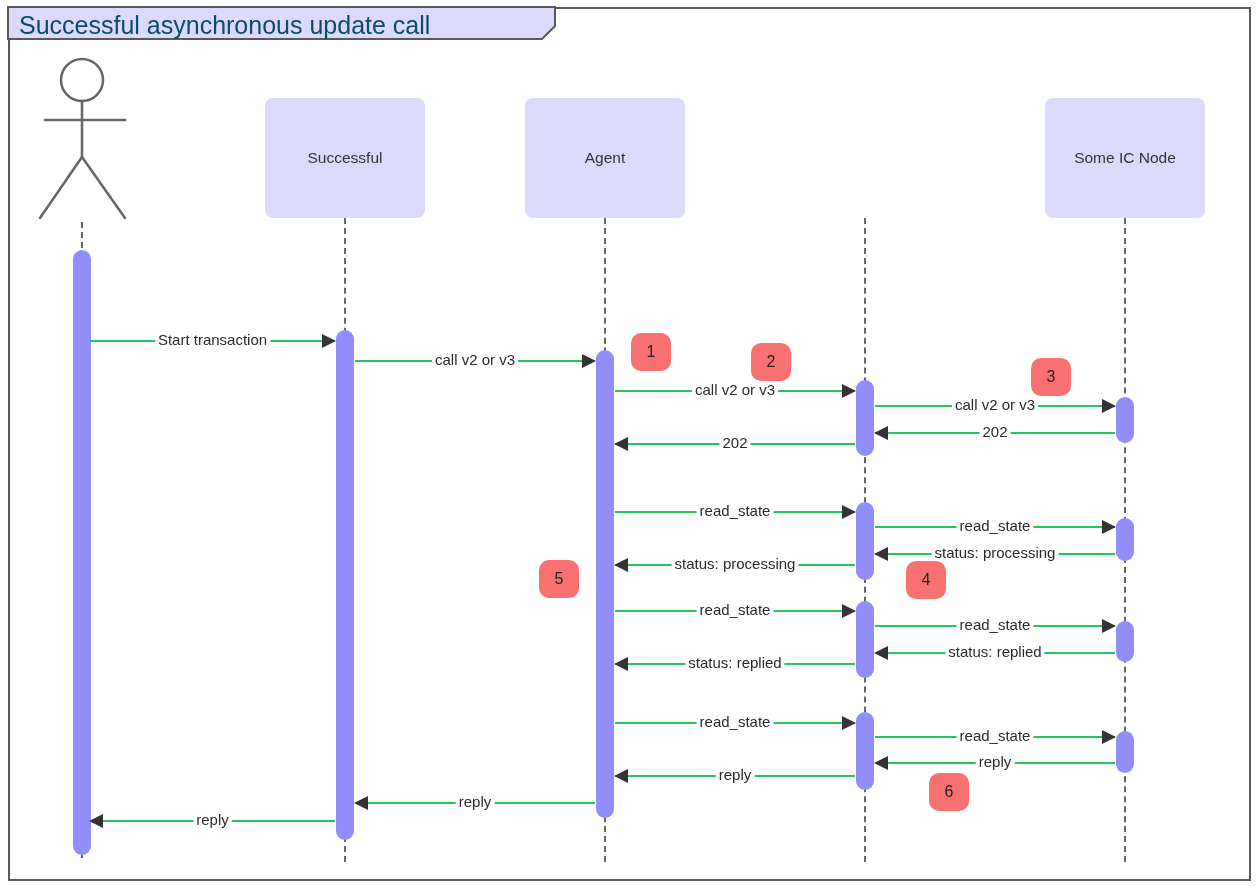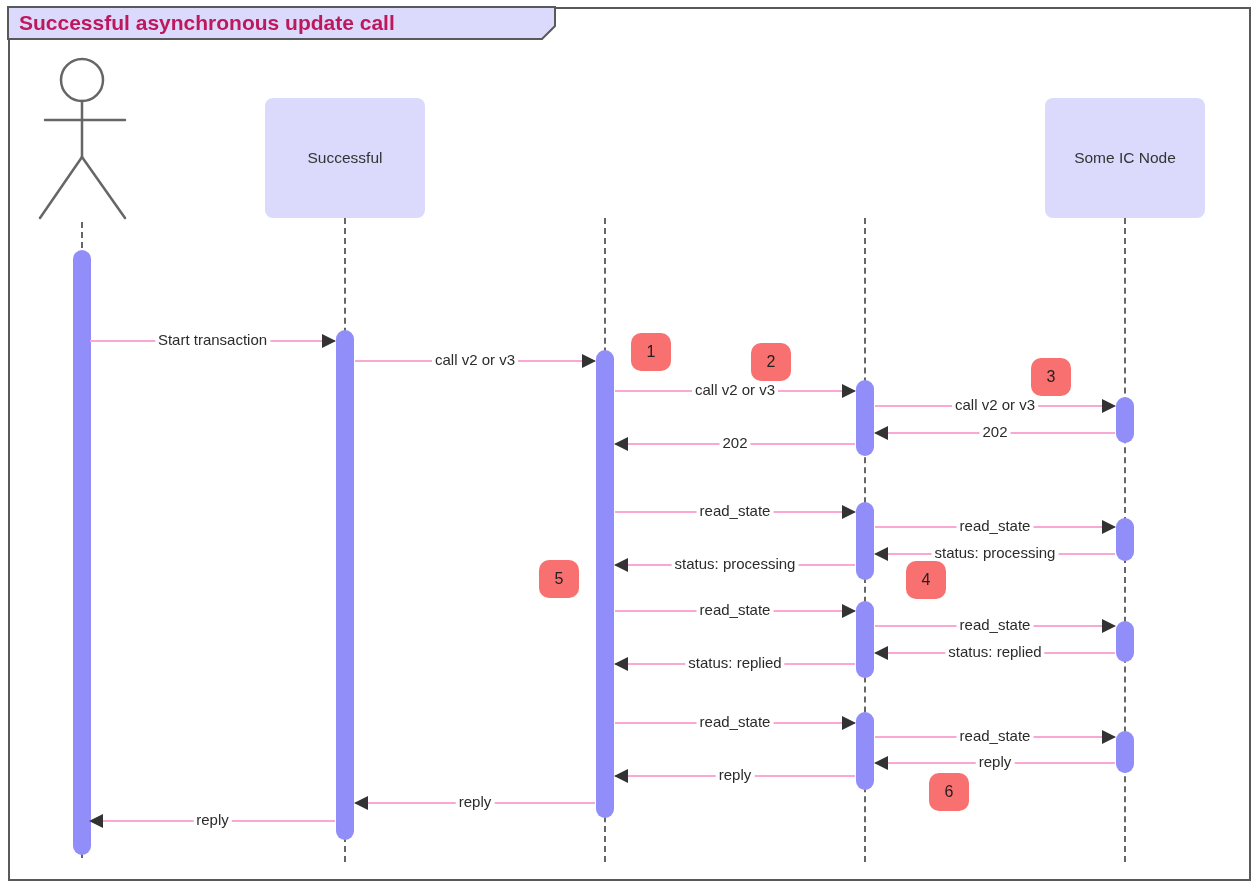--- a/index.html
+++ b/index.html
@@ -2,33 +2,33 @@
 <html><head>
 <meta charset="utf-8">
 <style>
   html,body { margin:0; padding:0; background:#fff; font-family:"Liberation Sans", sans-serif; }
   .canvas { position:relative; width:1259px; height:890px; background:#ffffff; overflow:hidden; }
 
   .frame { position:absolute; left:8px; top:7px; width:1243px; height:874px;
            box-sizing:border-box; border:2px solid #595959; background:transparent; }
 
   .title-tab-svg { position:absolute; left:7px; top:6px; }
-  .title-text { position:absolute; left:19px; top:11px; font-size:21px; font-weight:bold;
-                color:#be185d; white-space:nowrap; }
+  .title-text { position:absolute; left:19px; top:11px; font-size:25px; font-weight:normal;
+                color:#0c4a6e; white-space:nowrap; }
 
   .head { position:absolute; top:98px; width:160px; height:120px; background:#dcdafc;
           border-radius:8px; display:flex; align-items:center; justify-content:center;
           font-size:15.5px; color:#333; }
 
   .lifeline { position:absolute; top:218px; height:644px; width:0;
               border-left:2px dashed #666; }
 
   .bar { position:absolute; width:18px; background:#918ef9; border-radius:9px; }
 
-  .msg { position:absolute; height:2px; background:#f9a8d4; }
+  .msg { position:absolute; height:2px; background:#22c55e; }
   .msg .lbl { position:absolute; left:50%; top:1px; transform:translate(-50%,-60%);
               background:#fff; padding:0 3px; font-size:15px; color:#2b2b2b; white-space:nowrap; }
   .dir-right::after { content:""; position:absolute; right:-1px; top:-6px; width:0; height:0;
               border-top:7px solid transparent; border-bottom:7px solid transparent;
               border-left:14px solid #333; }
   .dir-left::after { content:""; position:absolute; left:-1px; top:-6px; width:0; height:0;
               border-top:7px solid transparent; border-bottom:7px solid transparent;
               border-right:14px solid #333; }
 
   .badge { position:absolute; width:40px; height:38px; background:#f87170; border-radius:10px;
@@ -58,20 +58,21 @@
     </g>
   </svg>
 
   <div class="lifeline" style="left:81px;  top:222px; height:636px;"></div>
   <div class="lifeline" style="left:344px;"></div>
   <div class="lifeline" style="left:604px;"></div>
   <div class="lifeline" style="left:864px;"></div>
   <div class="lifeline" style="left:1124px;"></div>
 
   <div class="head" style="left:265px;">Successful</div>
+  <div class="head" style="left:525px;">Agent</div>
   <div class="head" style="left:1045px;text-align:center;">Some IC Node</div>
 
   <div class="bar" style="left:73px;   top:250px; height:605px;"></div>
   <div class="bar" style="left:336px;  top:330px; height:510px;"></div>
   <div class="bar" style="left:596px;  top:350px; height:468px;"></div>
   <div class="bar" style="left:856px;  top:380px; height:76px;"></div>
   <div class="bar" style="left:856px;  top:502px; height:78px;"></div>
   <div class="bar" style="left:856px;  top:601px; height:77px;"></div>
   <div class="bar" style="left:856px;  top:712px; height:78px;"></div>
   <div class="bar" style="left:1116px; top:397px; height:46px;"></div>

